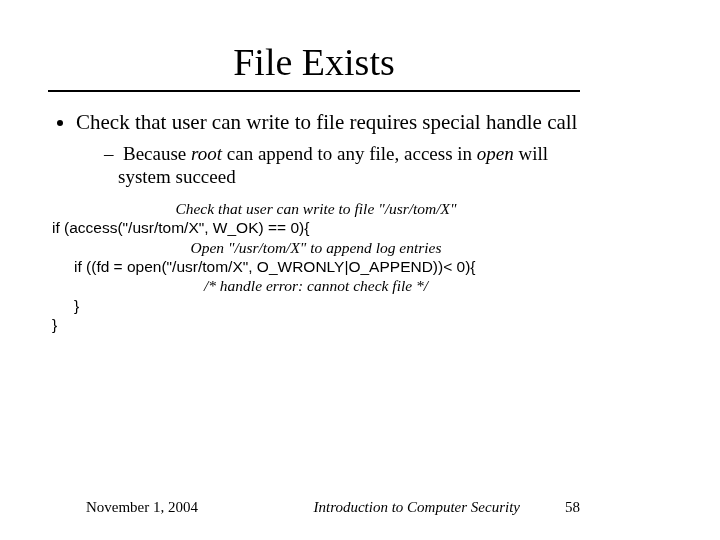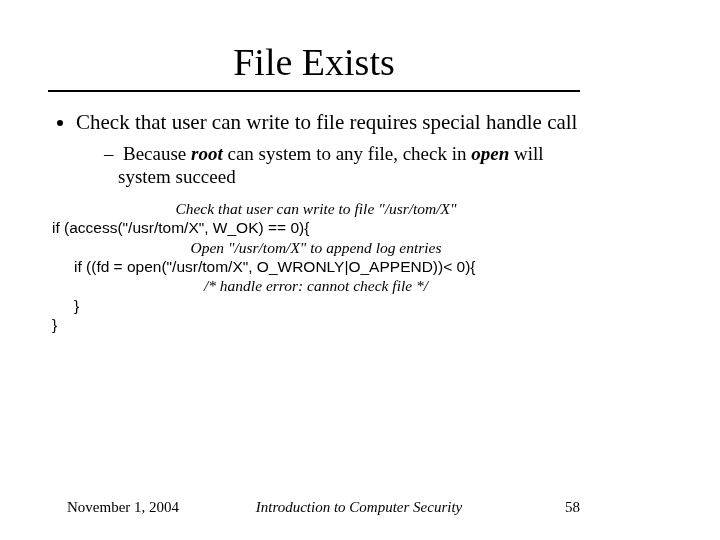--- a/index.html
+++ b/index.html
@@ -46,21 +46,21 @@
     margin: 8px 0 0 0;
     font-size: 19px;
   }
   ul.level2 > li::before {
     content: "\2013\00a0";
   }
   ul.level2 > li {
     text-indent: -14px;
     padding-left: 14px;
   }
-  .italic { font-style: italic; font-weight: bold; }
+  .italic { font-style: italic; }
   .code-block {
     font-family: Arial, Helvetica, sans-serif;
     font-size: 15.5px;
     line-height: 1.25;
     margin-top: 6px;
     margin-left: 4px;
   }
   .code-block .comment {
     font-family: "Times New Roman", Times, serif;
     font-style: italic;
@@ -72,41 +72,41 @@
     bottom: 24px;
     left: 48px;
     right: 48px;
     display: flex;
     justify-content: space-between;
     align-items: flex-end;
     font-size: 15px;
     font-family: "Times New Roman", Times, serif;
   }
   .footer .center {
-    text-align: center;
+    text-align: right;
     font-style: italic;
     flex: 1;
   }
-  .footer .left { flex: 0 0 auto; width: 150px; text-align: center; }
+  .footer .left { flex: 0 0 auto; width: 150px; text-align: right; }
   .footer .right { flex: 0 0 auto; width: 60px; text-align: right; margin-top: 35px; }
 </style>
 </head>
 <body>
 
 <div class="slide">
 
   <h1 class="title">File Exists</h1>
   <hr class="hr">
 
   <ul class="level1">
     <li>
       <span>Check that user can write to file requires special handle call</span>
       <ul class="level2">
         <li>
-          <span>Because </span><span class="italic">root</span><span> can system to any file, check in </span><span class="italic">open</span><span> will system succeed</span>
+          <span>Because </span><span class="italic">root</span><span> can append to any file, access in </span><span class="italic">open</span><span> will system succeed</span>
         </li>
       </ul>
     </li>
   </ul>
 
   <div class="code-block">
     <div class="ctr comment">Check that user can write to file "/usr/tom/X"</div>
     <div>if (access("/usr/tom/X", W_OK) == 0){</div>
     <div class="ctr comment">Open "/usr/tom/X" to append log entries</div>
     <div class="indent1">if ((fd = open("/usr/tom/X", O_WRONLY|O_APPEND))&lt; 0){</div>

